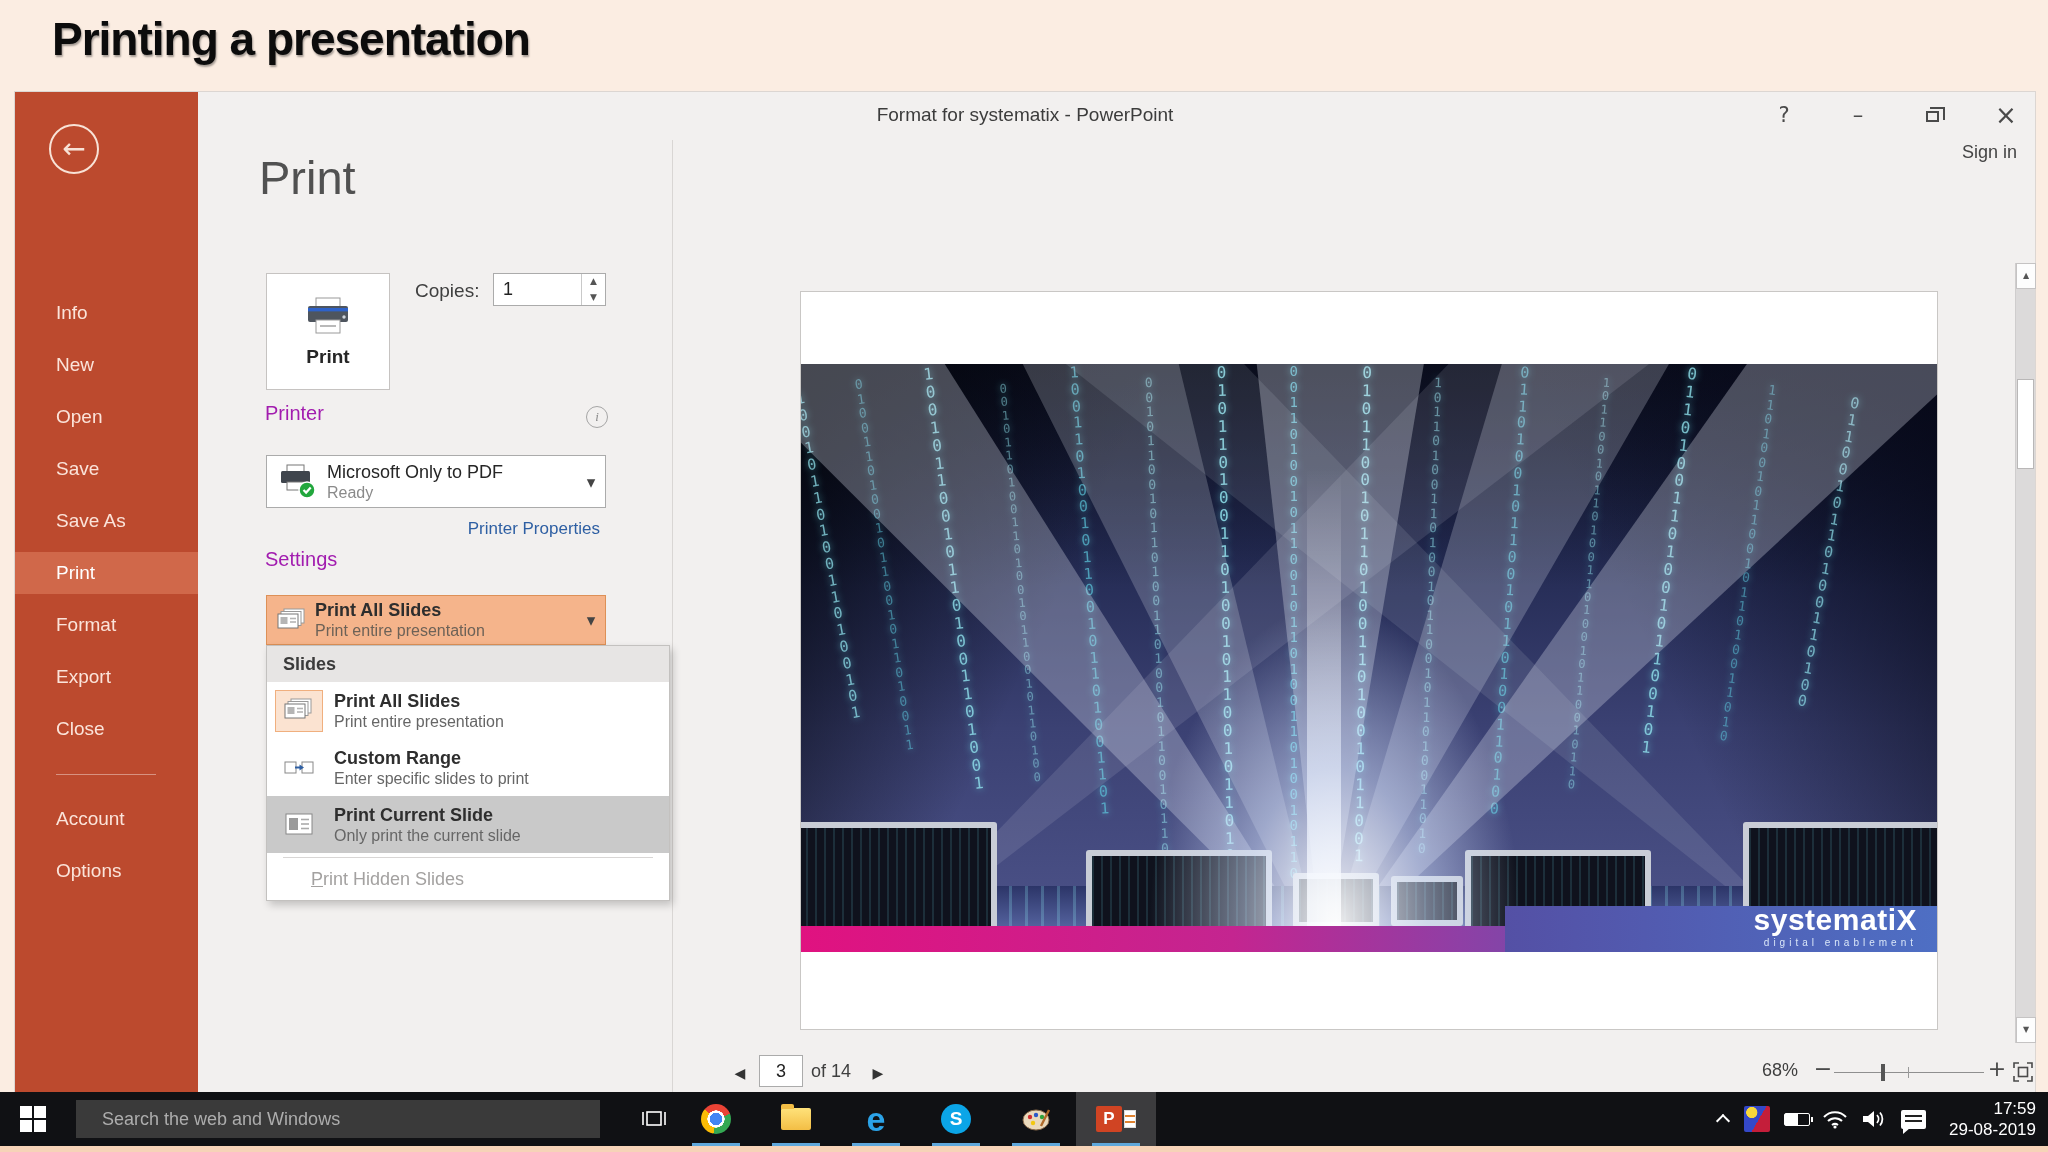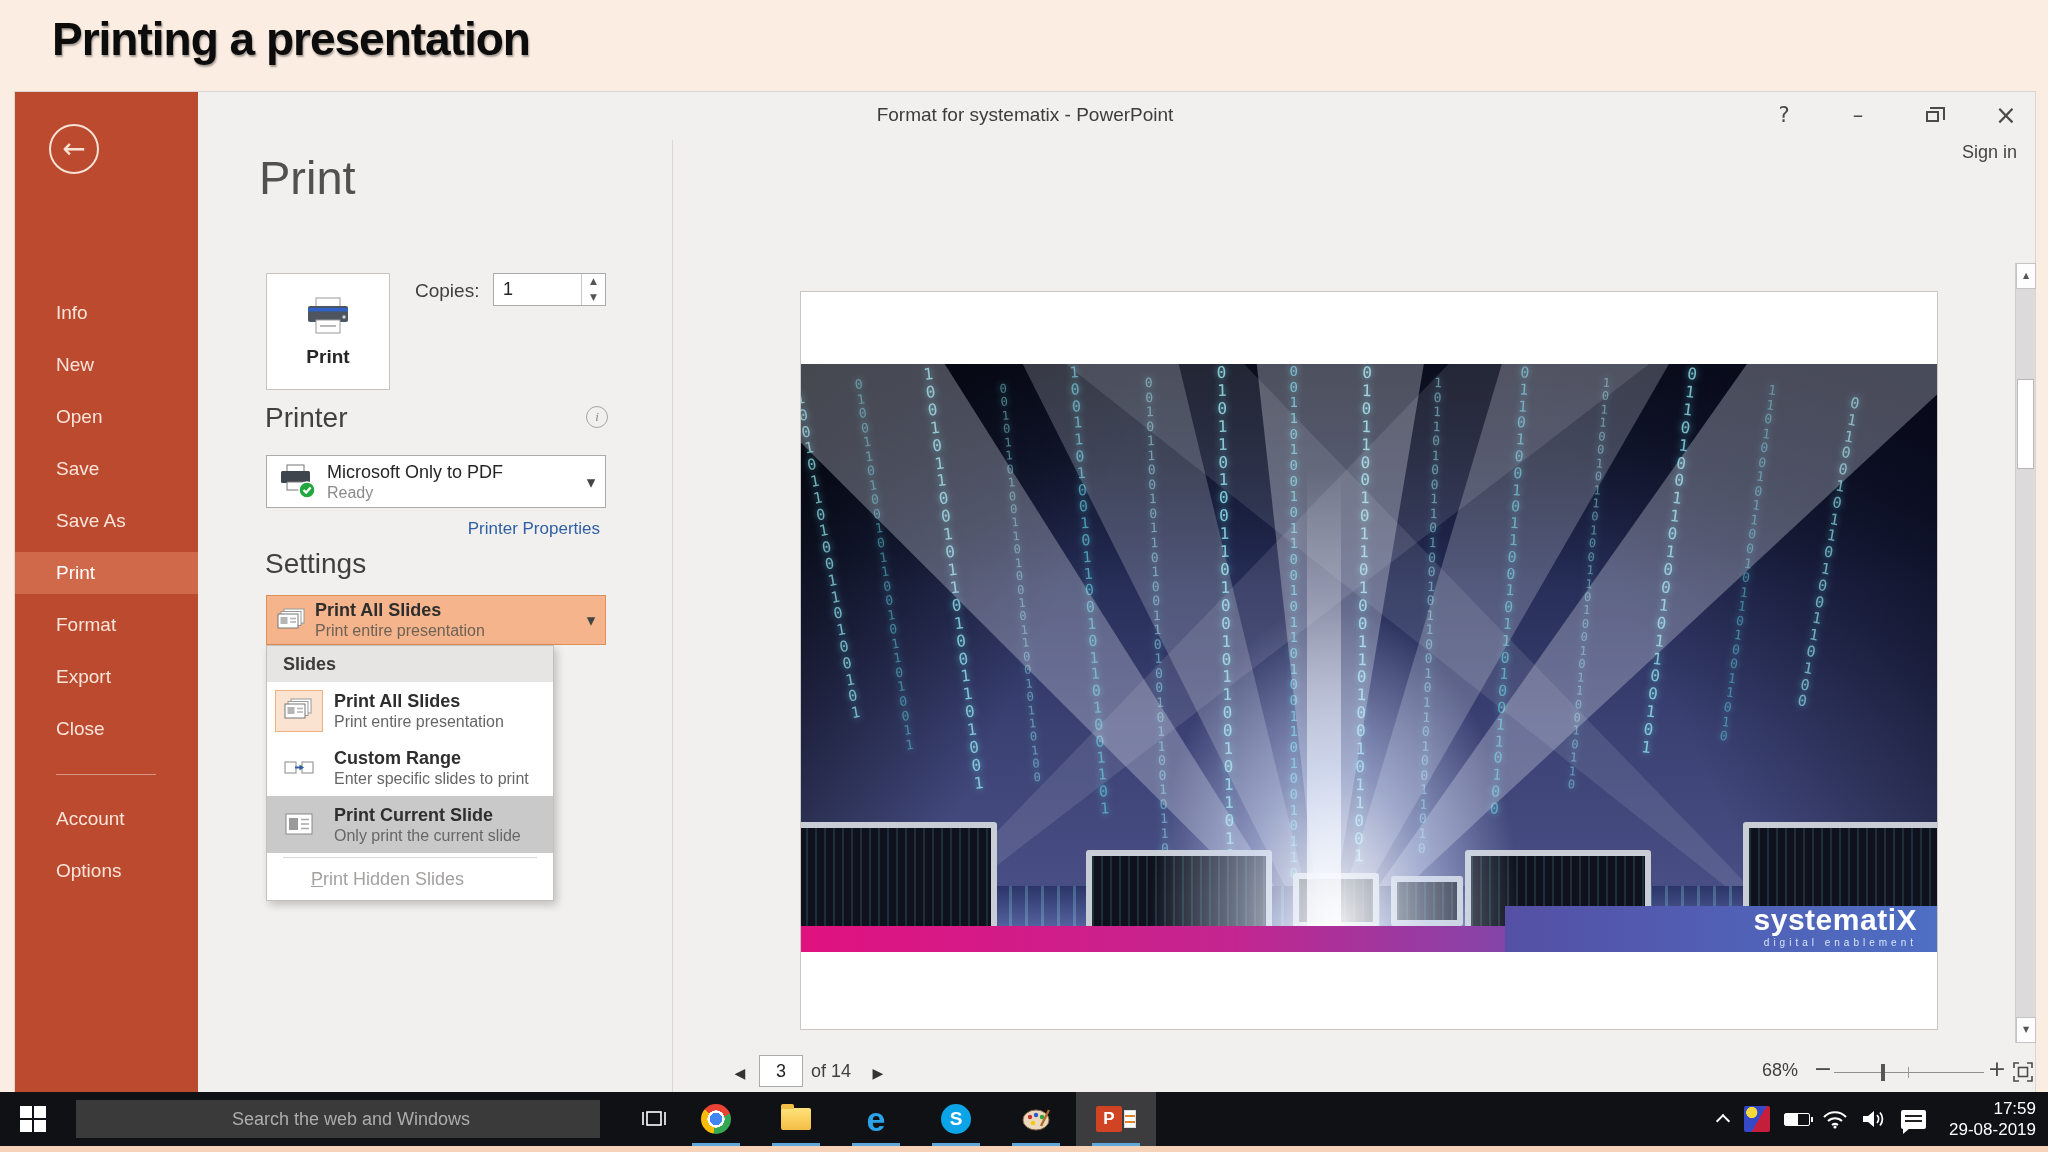--- a/index.html
+++ b/index.html
@@ -28,37 +28,37 @@
 
   
   .print-heading { position:absolute; left:244px; top:58px; font-size:47px; font-weight:400; color:#515151; }
   .big-print { position:absolute; left:251px; top:181px; width:124px; height:117px; background:#FFFFFF; border:1px solid #C6C3C1; display:flex; flex-direction:column; align-items:center; justify-content:center; gap:6px; cursor:default; }
   .big-print .lbl { font-size:19px; font-weight:bold; color:#262626; font-family:"Liberation Sans",sans-serif; }
   .copies-label { position:absolute; left:400px; top:188px; font-size:19px; color:#3F3F3F; }
   .copies-box { position:absolute; left:478px; top:181px; width:113px; height:33px; background:#fff; border:1px solid #ABABAB; display:flex; }
   .copies-box input { flex:1; border:none; outline:none; font-size:18px; padding-left:9px; color:#222; width:70px; font-family:"Liberation Sans",sans-serif; background:transparent; }
   .spin { width:24px; border-left:1px solid #C9C9C9; display:flex; flex-direction:column; }
   .spin span { flex:1; font-size:9px; line-height:15px; text-align:center; color:#555; font-family:"DejaVu Sans",sans-serif; }
-  .sec-heading { position:absolute; left:250px; font-size:28px; font-weight:400; color:#404040; }
+  .sec-heading { position:absolute; left:250px; font-size:20px; font-weight:400; color:#a21caf; }
   .h-printer { top:310px; } .h-settings { top:456px; }
   .info-badge { position:absolute; left:571px; top:314px; width:22px; height:22px; border:1px solid #A5A5A5; border-radius:50%; color:#8a8a8a; font-size:13px; text-align:center; line-height:20px; font-style:italic; font-family:"Liberation Serif",serif; }
   .printer-select { position:absolute; left:251px; top:363px; width:340px; height:53px; background:#fff; border:1px solid #ABABAB; display:flex; align-items:center; }
   .printer-select .picon { margin:0 8px 0 10px; }
   .psel-text { flex:1; }
   .psel-name { font-size:18px; color:#262626; }
   .psel-status { font-size:16px; color:#8a8a8a; margin-top:1px; }
   .caret { width:28px; text-align:center; font-size:17px; color:#444; font-family:"DejaVu Sans",sans-serif; }
   .props-link { position:absolute; left:251px; top:427px; width:340px; text-align:right; padding-right:6px; font-size:17px; color:#2E5FA3; cursor:default; }
 
   .settings-select { position:absolute; left:251px; top:503px; width:340px; height:50px; background:#F5B48B; border:1px solid #DD9057; display:flex; align-items:center; }
   .settings-select .sicon { margin:0 8px 0 10px; }
   .ssel-title { font-size:18px; font-weight:bold; color:#2e2e2e; }
   .ssel-sub { font-size:16px; color:#6d6257; margin-top:1px; }
 
-  .menu { position:absolute; left:251px; top:553px; width:288px; background:#FFFFFF; border:1px solid #C3C1BF; box-shadow:3px 4px 8px rgba(0,0,0,.2); z-index:5; }
+  .menu { position:absolute; left:251px; top:553px; width:404px; background:#FFFFFF; border:1px solid #C3C1BF; box-shadow:3px 4px 8px rgba(0,0,0,.2); z-index:5; }
   .menu-header { height:36px; line-height:36px; background:#E7E5E4; padding-left:16px; font-size:18px; font-weight:bold; color:#3b3b3b; }
   .menu-item { display:flex; align-items:center; padding:7px 8px; min-height:57px; }
   .menu-item.hover { background:#C9C9C9; }
   .mi-iconbox { width:48px; height:42px; display:flex; align-items:center; justify-content:center; margin-right:11px; border:1px solid transparent; }
   .mi-iconbox.selected { background:#FBE3D1; border-color:#F0AF7E; }
   .mi-title { font-size:18px; font-weight:bold; color:#2e2e2e; }
   .mi-sub { font-size:16px; color:#666; margin-top:1px; }
   .menu-sep { height:1px; background:#D8D6D5; margin:4px 16px 0 16px; }
   .menu-footer { height:42px; line-height:42px; padding-left:44px; font-size:18px; color:#A3A1A0; }
   .menu-footer .ul { text-decoration:underline; }
@@ -121,21 +121,21 @@
   .sb-btn { position:absolute; left:0; width:20px; height:26px; background:#FDFDFD; border:1px solid #C5C3C3; font-size:8px; color:#555; text-align:center; line-height:24px; font-family:"DejaVu Sans",sans-serif; }
   .sb-up { top:0; } .sb-down { bottom:0; }
   .sb-thumb { position:absolute; left:1px; top:116px; width:17px; height:90px; background:#FFFFFF; border:1px solid #B9B7B7; }
 
   
   .taskbar { position:absolute; left:0; top:1092px; width:2048px; height:54px; background:#101114; }
   .start-btn { position:absolute; left:0; top:0; width:66px; height:54px; display:flex; align-items:center; justify-content:center; }
   .winlogo { display:grid; grid-template-columns:12px 12px; grid-template-rows:12px 12px; gap:2px; }
   .winlogo span { background:#fff; }
   .tb-search { position:absolute; left:76px; top:8px; width:524px; height:38px; background:#3A3A3A; }
-  .tb-search input { width:100%; height:100%; background:transparent; border:none; outline:none; color:#B9B9B9; font-size:18px; padding-left:26px; font-family:"Liberation Sans",sans-serif;text-align:center; }
+  .tb-search input { width:100%; height:100%; background:transparent; border:none; outline:none; color:#B9B9B9; font-size:18px; padding-left:26px; font-family:"Liberation Sans",sans-serif; }
   .tb-search input::placeholder { color:#ADADAD; }
   .tb-slot { position:absolute; top:0; width:80px; height:54px; display:flex; align-items:center; justify-content:center; }
   .runline { position:absolute; bottom:0; left:16px; right:16px; height:3px; background:#5FA8DC; }
   .slot-active { background:#3C3C3E; }
   .chrome-ic { width:30px; height:30px; border-radius:50%; background:radial-gradient(circle,#4285F4 0 29%,#fff 30% 40%,transparent 41%),conic-gradient(from -50deg,#EA4335 0 120deg,#34A853 120deg 240deg,#FBBC05 240deg 360deg); }
   .folder-ic { width:30px; height:22px; background:linear-gradient(180deg,#FFE27A,#F3BE45); border-radius:2px; position:relative; }
   .folder-ic::before { content:''; position:absolute; left:0; top:-4px; width:13px; height:5px; background:#F3BE45; border-radius:2px 2px 0 0; }
   .edge-ic { font-size:34px; font-weight:bold; color:#2BA3E8; line-height:30px; }
   .skype-ic { width:30px; height:30px; border-radius:50%; background:#0BA5E7; color:#fff; font-weight:bold; font-size:19px; text-align:center; line-height:30px; }
   .ppt-ic { display:flex; align-items:center; gap:2px; }

